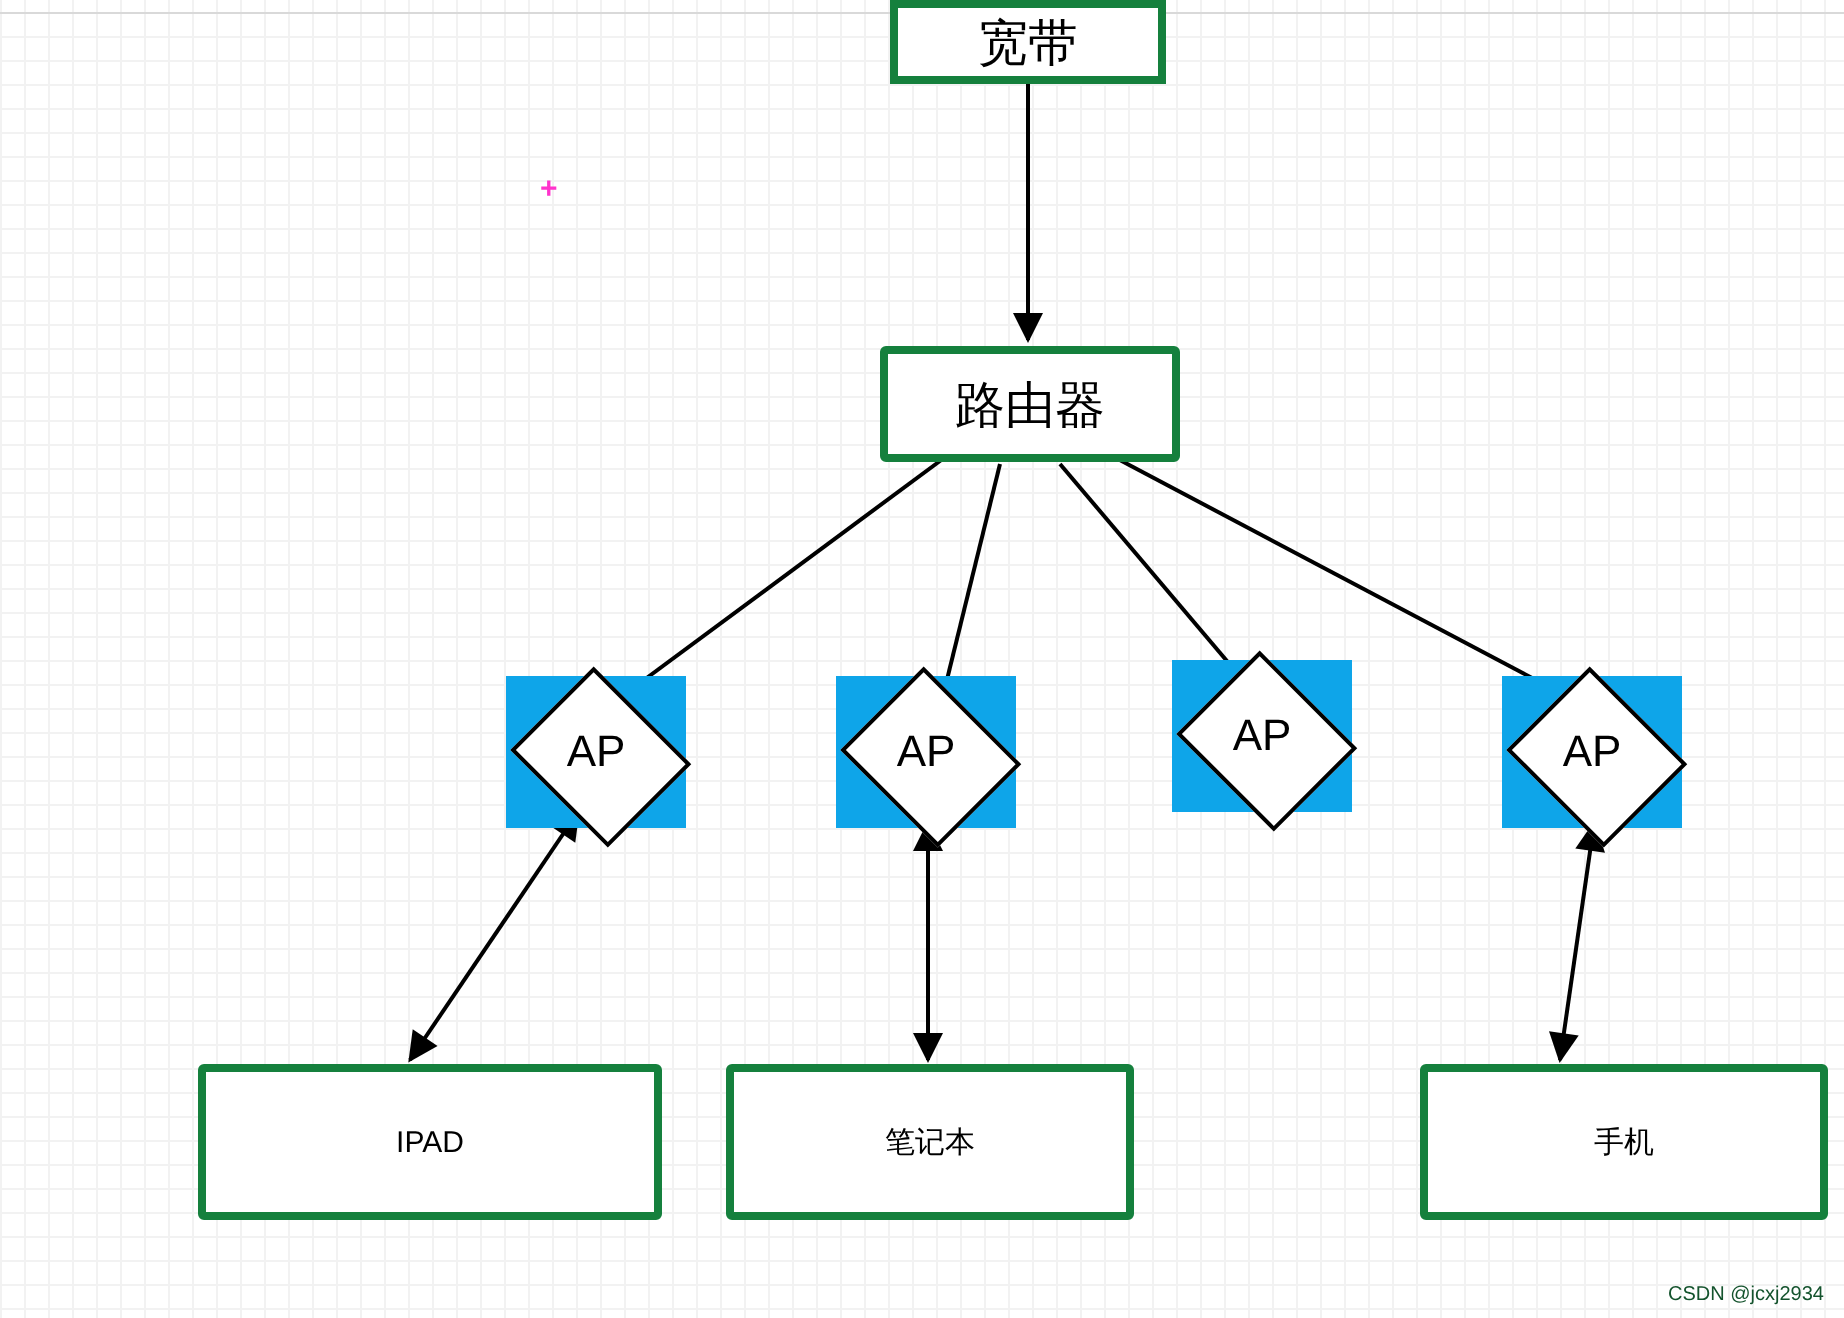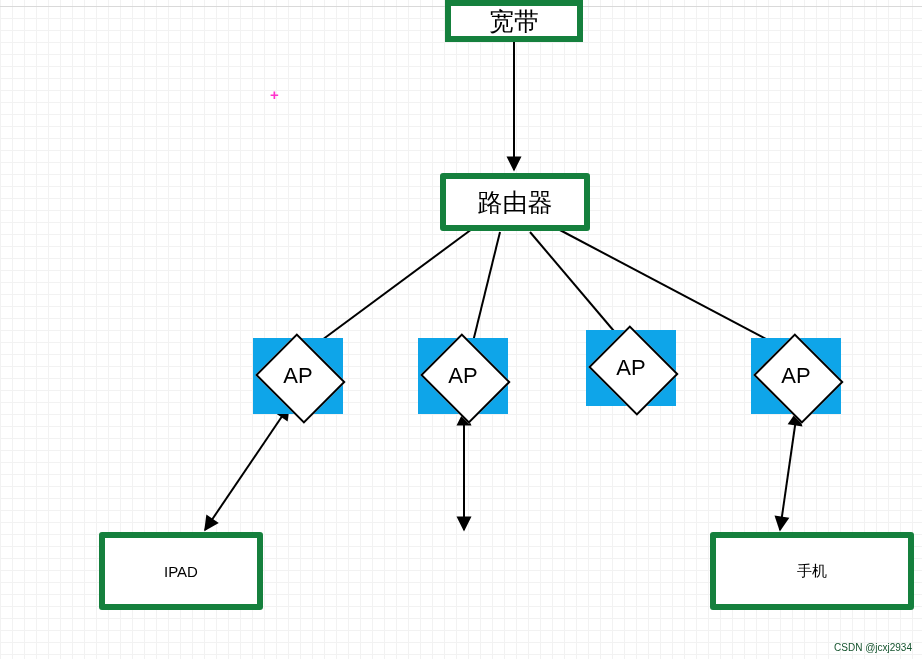--- a/index.html
+++ b/index.html
@@ -6,21 +6,21 @@
   .canvas{position:relative;width:922px;height:659px;}
   .grid{position:absolute;inset:0;
     background-image:
       linear-gradient(to right,#f2f2f2 1px,transparent 1px),
       linear-gradient(to bottom,#f2f2f2 1px,transparent 1px),
       linear-gradient(to right,#e7e7e7 1px,transparent 1px),
       linear-gradient(to bottom,#e7e7e7 1px,transparent 1px);
     background-size:12px 12px,12px 12px,120px 120px,120px 120px;
     background-position:0 6px,0 6px,0 6px,0 6px;}
   .top-sep{position:absolute;left:0;top:6px;width:100%;height:0;border-top:1px solid #d9d9d9;}
-  .node{position:absolute;box-sizing:border-box;border:6px solid #15803d;background:#fff;text-align:center;display:flex;align-items:center;justify-content:center;}
+  .node{position:absolute;box-sizing:border-box;border:4px solid #15803d;background:#fff;text-align:center;display:flex;align-items:center;justify-content:center;}
   .rect{border-radius:0;}
   .rrect{border-radius:3px;}
   .label{font-size:25px;color:#000;white-space:nowrap;}
   .small{font-size:15px;}
   .diamond-wrap{position:absolute;background:#0ea5e9;pointer-events:none;}
   .diamond{position:absolute;left:14%;top:14%;width:72%;height:72%;border:2px solid #000;transform:rotate(45deg);background:#fff;}
   .diamond-label{position:absolute;inset:0;display:flex;align-items:center;justify-content:center;font-size:22px;}
   svg.edges{position:absolute;inset:0;width:922px;height:659px;overflow:visible;}
   .watermark{position:absolute;right:10px;bottom:6px;font-size:10px;color:#14532d;font-family:Arial,sans-serif;}
   .cursor{position:absolute;font-size:15px;color:#ff33cc;font-weight:bold;}
@@ -72,21 +72,24 @@
   </div>
   <div class="diamond-wrap" style="left:586px;top:330px;width:90px;height:76px;">
     <div class="diamond"></div>
     <div class="diamond-label">AP</div>
   </div>
   <div class="diamond-wrap" style="left:751px;top:338px;width:90px;height:76px;">
     <div class="diamond"></div>
     <div class="diamond-label">AP</div>
   </div>
 
-  <div class="node rrect" style="left:99px;top:532px;width:164px;height:78px;text-align:right;">
+  <div class="node rrect" style="left:99px;top:532px;width:232px;height:78px;text-align:right;">
     <span class="label small">IPAD</span>
+  </div>
+  <div class="node rrect" style="left:363px;top:532px;width:204px;height:78px;">
+    <span class="label small">笔记本</span>
   </div>
   <div class="node rrect" style="left:710px;top:532px;width:204px;height:78px;">
     <span class="label small">手机</span>
   </div>
 
   <div class="watermark">CSDN @jcxj2934</div>
 </div>
 
 </body></html>

